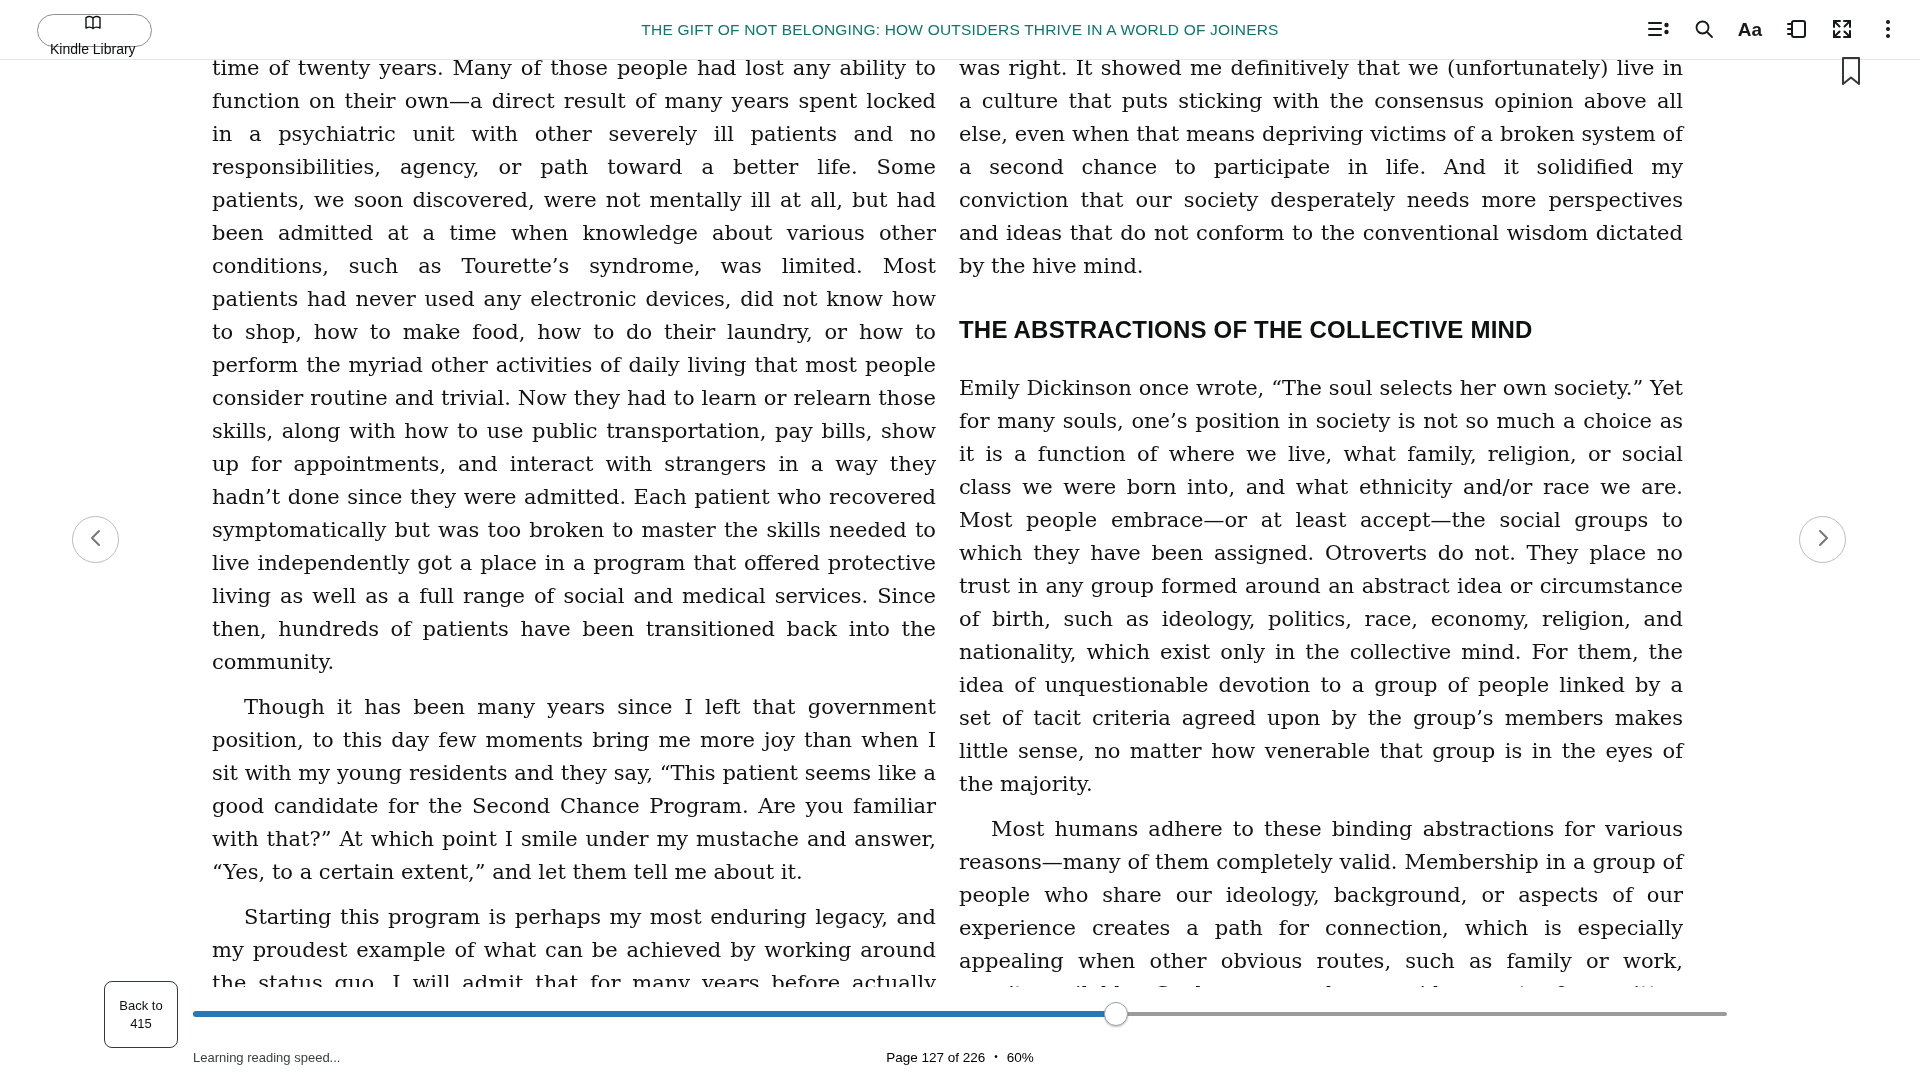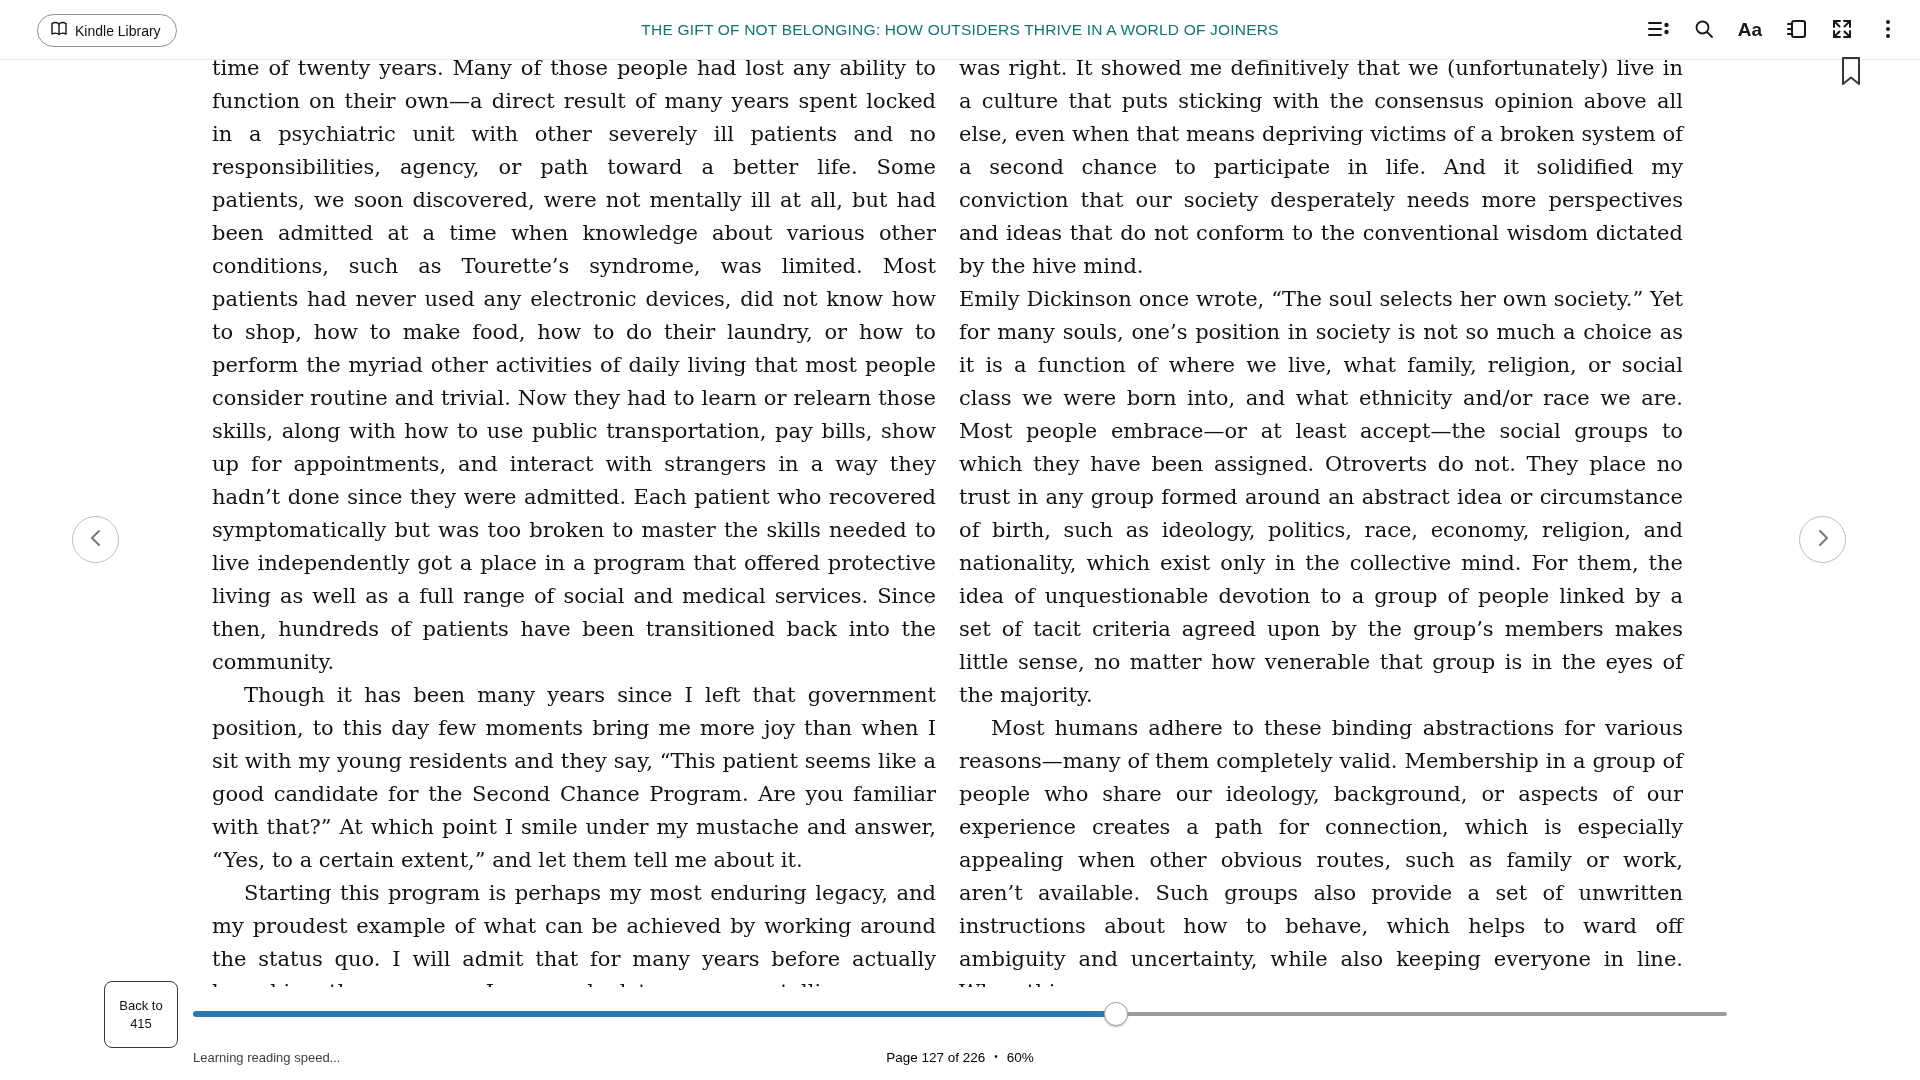--- a/index.html
+++ b/index.html
@@ -6,42 +6,42 @@
   html,body { width:1920px; height:1080px; overflow:hidden; background:#fff;
               font-family:"Liberation Sans", sans-serif; color:#0f1111; }
 
   
   .header { position:absolute; left:0; top:0; width:1920px; height:60px;
             background:#fff; border-bottom:1px solid #e6e6e6;
             display:flex; align-items:center; }
   .lib-btn { position:absolute; left:37px; top:14px; height:33px;
              display:flex; align-items:center; gap:7px; padding:0 15px 0 12px;
              border:1px solid #8a8f94; border-radius:17px; background:#fff;
-             font-size:14px; color:#0f1111; cursor:pointer; }
+             font-size:14px; color:#0f1111; cursor:pointer;flex-direction:column; }
   .hdr-title { position:absolute; left:0; right:0; top:0; height:60px;
                display:flex; align-items:center; justify-content:center;
                font-size:15.5px; letter-spacing:.2px; color:#0f766e; }
   .toolbar { position:absolute; right:14px; top:0; height:60px;
              display:flex; align-items:center; gap:10px; }
   .tool-btn { width:36px; height:36px; display:flex; align-items:center;
               justify-content:center; background:none; border:none; cursor:pointer;
               color:#16191b; }
   .aa-label { font-size:19px; font-weight:bold; color:#16191b; }
 
   
   .bookmark { position:absolute; left:1841px; top:57px; width:20px; height:30px;
               background:none; border:none; cursor:pointer; }
 
   
   .columns { position:absolute; left:212px; top:52px; width:1497px; height:935px;
              display:flex; gap:23px; overflow:hidden; }
   .col { width:724px; font-family:"DejaVu Serif","Liberation Serif",serif;
          font-size:21px; line-height:33px; color:#121212;
          text-align:justify; }
-  .col p.indent { text-indent:32px; }
+  .col p.indent { text-indent:32px;margin-top:12px; }
   .col h2 { font-family:"Liberation Sans",sans-serif; font-size:24px;
             font-weight:bold; color:#0f1111; text-align:left;
             margin-top:30px; margin-bottom:26px; letter-spacing:.2px; }
 
   
   .nav-circle { position:absolute; top:516px; width:47px; height:47px;
                 border:1px solid #b9bdc0; border-radius:50%; background:#fff;
                 display:flex; align-items:center; justify-content:center;
                 cursor:pointer; }
   .nav-prev { left:72px; }
@@ -153,20 +153,21 @@
 </button>
 
 <div class="columns">
   <div class="col">
     <p>time of twenty years. Many of those people had lost any ability to function on their own—a direct result of many years spent locked in a psychiatric unit with other severely ill patients and no responsibilities, agency, or path toward a better life. Some patients, we soon discovered, were not mentally ill at all, but had been admitted at a time when knowledge about various other conditions, such as Tourette’s syndrome, was limited. Most patients had never used any electronic devices, did not know how to shop, how to make food, how to do their laundry, or how to perform the myriad other activities of daily living that most people consider routine and trivial. Now they had to learn or relearn those skills, along with how to use public transportation, pay bills, show up for appointments, and interact with strangers in a way they hadn’t done since they were admitted. Each patient who recovered symptomatically but was too broken to master the skills needed to live independently got a place in a program that offered protective living as well as a full range of social and medical services. Since then, hundreds of patients have been transitioned back into the community.</p>
     <p class="indent">Though it has been many years since I left that government position, to this day few moments bring me more joy than when I sit with my young residents and they say, “This patient seems like a good candidate for the Second Chance Program. Are you familiar with that?” At which point I smile under my mustache and answer, “Yes, to a certain extent,” and let them tell me about it.</p>
     <p class="indent">Starting this program is perhaps my most enduring legacy, and my proudest example of what can be achieved by working around the status quo. I will admit that for many years before actually launching the program, I succumbed to everyone telling me my idea was both impossible and futile. This would be the last time I would allow a figure of authority—or anyone—to make me believe that I was wrong just because no one else thought I</p>
   </div>
   <div class="col">
     <p>was right. It showed me definitively that we (unfortunately) live in a culture that puts sticking with the consensus opinion above all else, even when that means depriving victims of a broken system of a second chance to participate in life. And it solidified my conviction that our society desperately needs more perspectives and ideas that do not conform to the conventional wisdom dictated by the hive mind.</p>
+    <h2>THE ABSTRACTIONS OF THE COLLECTIVE MIND</h2>
     <p>Emily Dickinson once wrote, “The soul selects her own society.” Yet for many souls, one’s position in society is not so much a choice as it is a function of where we live, what family, religion, or social class we were born into, and what ethnicity and/or race we are. Most people embrace—or at least accept—the social groups to which they have been assigned. Otroverts do not. They place no trust in any group formed around an abstract idea or circumstance of birth, such as ideology, politics, race, economy, religion, and nationality, which exist only in the collective mind. For them, the idea of unquestionable devotion to a group of people linked by a set of tacit criteria agreed upon by the group’s members makes little sense, no matter how venerable that group is in the eyes of the majority.</p>
     <p class="indent">Most humans adhere to these binding abstractions for various reasons—many of them completely valid. Membership in a group of people who share our ideology, background, or aspects of our experience creates a path for connection, which is especially appealing when other obvious routes, such as family or work, aren’t available. Such groups also provide a set of unwritten instructions about how to behave, which helps to ward off ambiguity and uncertainty, while also keeping everyone in line. When things</p>
   </div>
 </div>
 
 <button class="nav-circle nav-prev">
   <span>
     <svg width="14" height="18" viewBox="0 0 14 18" fill="none" stroke="#74787c" stroke-width="2" stroke-linecap="round" stroke-linejoin="round">
       <polyline points="10,2 3,9 10,16"></polyline>
     </svg>

